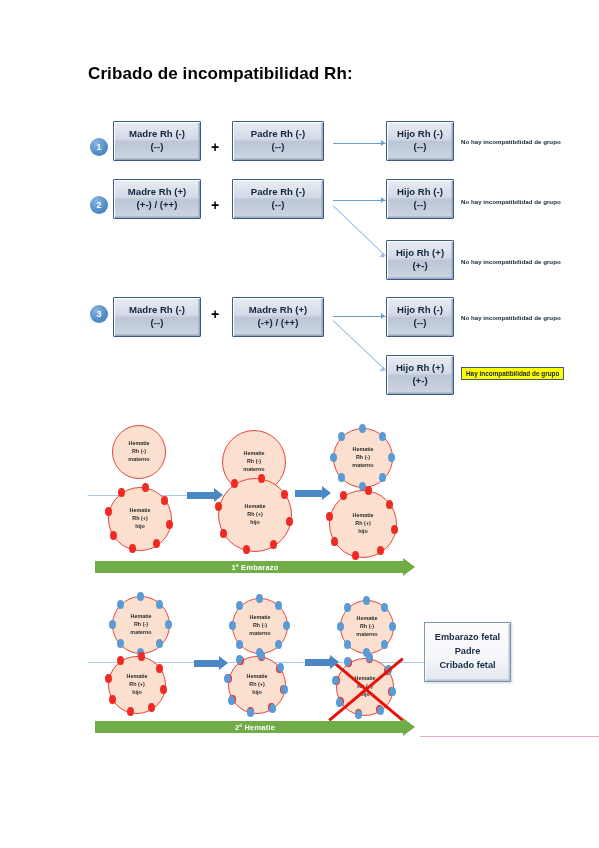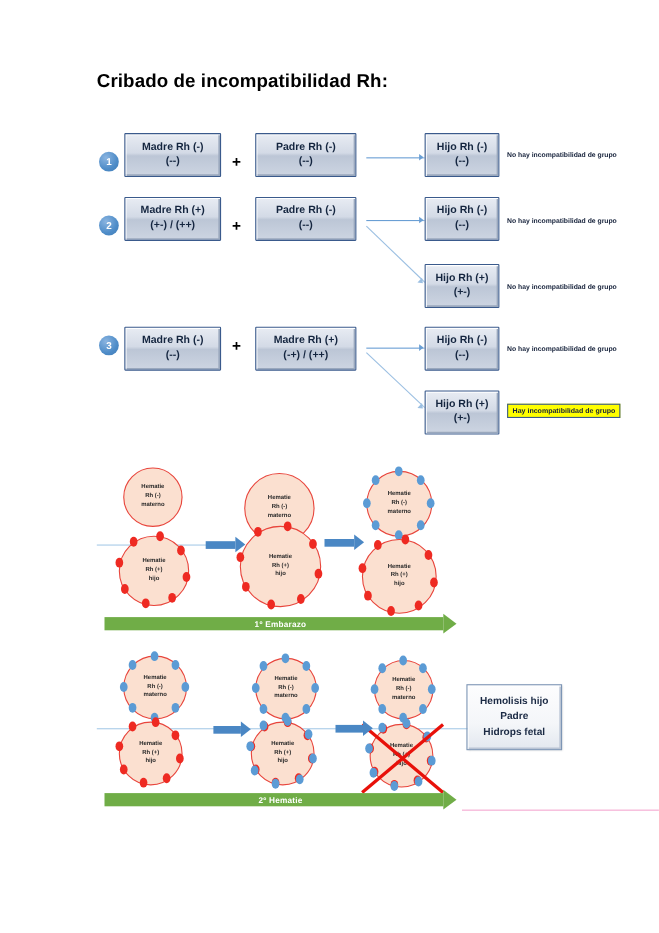--- a/index.html
+++ b/index.html
@@ -372,19 +372,19 @@
       <div class="barrow" style="left: 305px; top: 655px; width: 34px;">
         <div class="shaft" style="width: 25px;"></div>
         <div class="head" style="left: 25px;"></div>
       </div>
       <div class="green" style="left: 95px; top: 721px; width: 320px;">
         <div class="gshaft" style="width: 308px;"></div>
         <div class="ghead" style="left: 308px;"></div>
         <div class="glabel">2º Hematie</div>
       </div>
       <div class="outbox" style="left: 424px; top: 622px; width: 87px; height: 60px;">
-        <div>Hemolisis hijo</div>
+        <div>Embarazo fetal</div>
         <div>Padre</div>
-        <div>Hidrops fetal</div>
+        <div>Cribado fetal</div>
       </div>
     </div>
 
 </div>
 
 </body></html>

